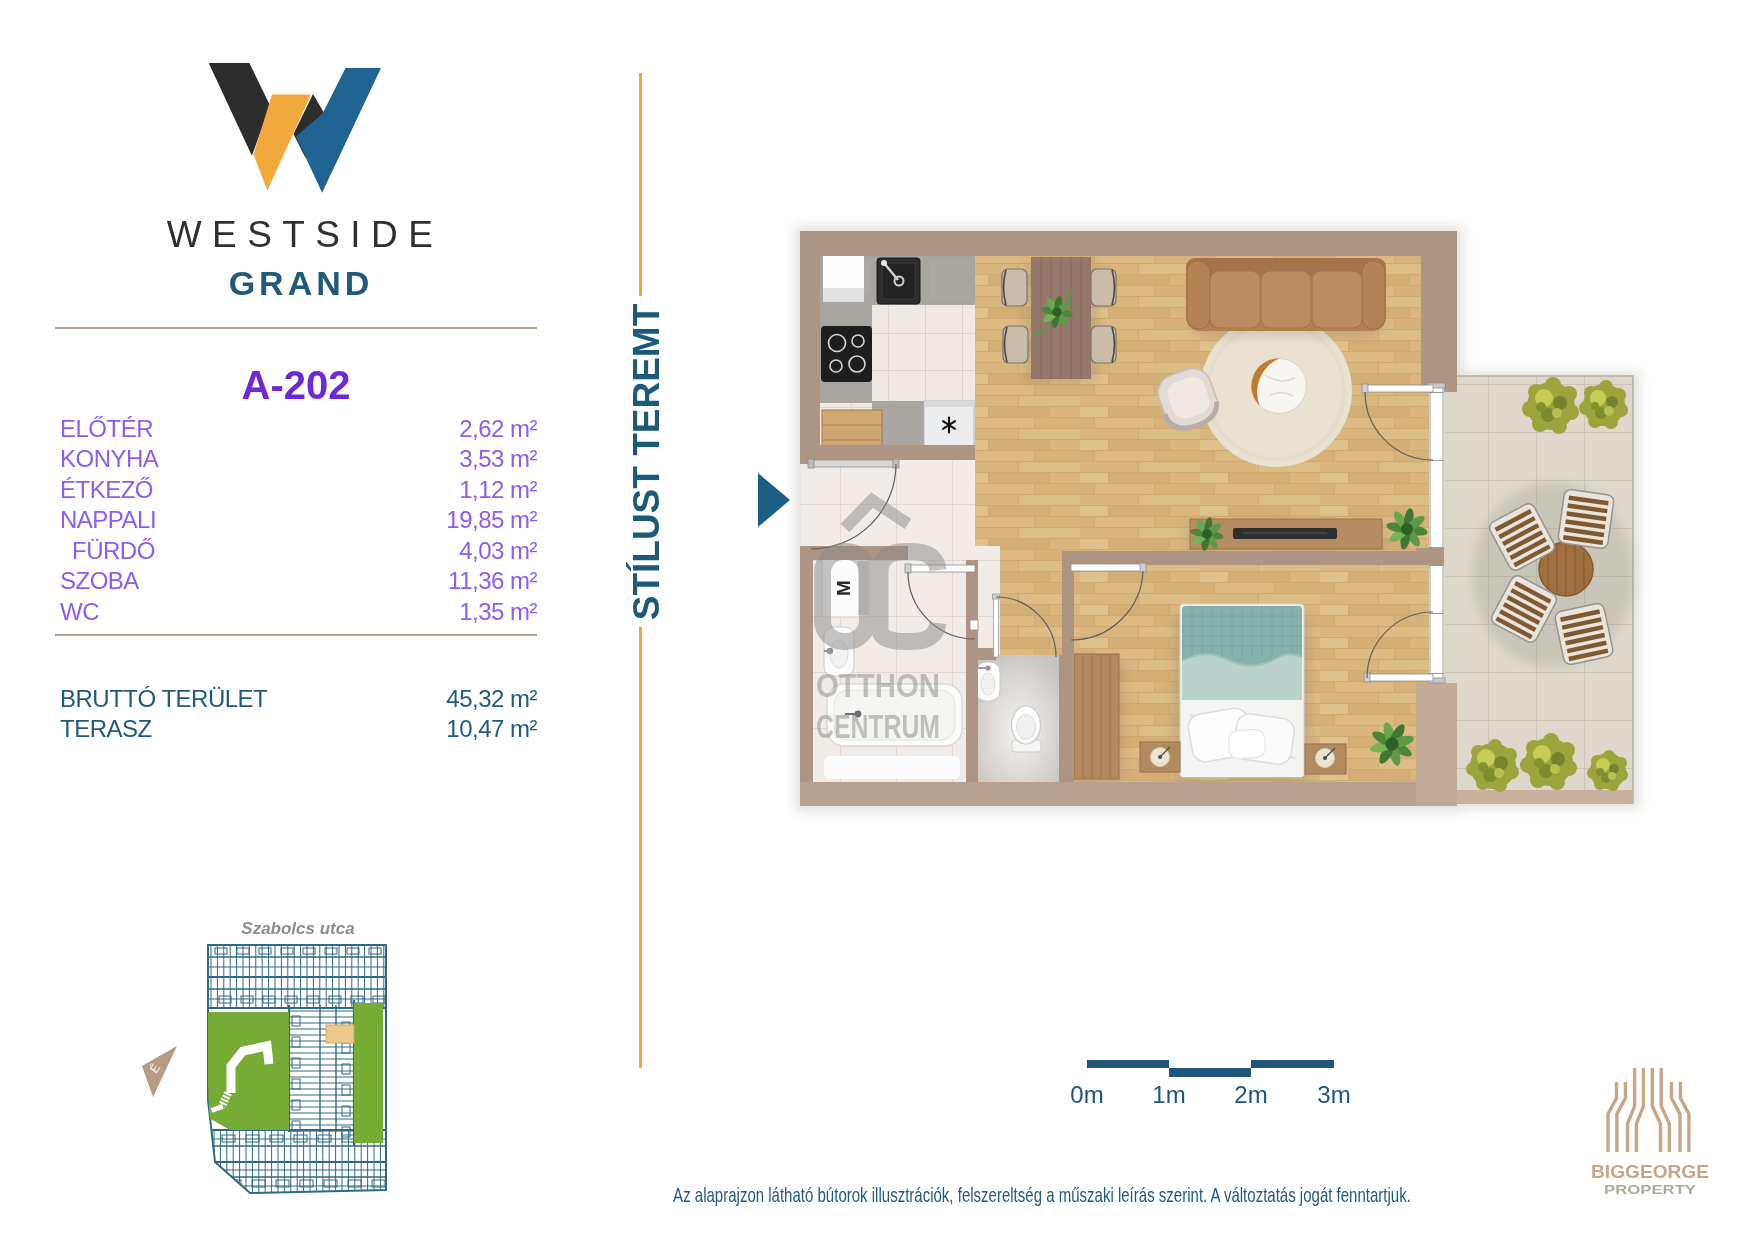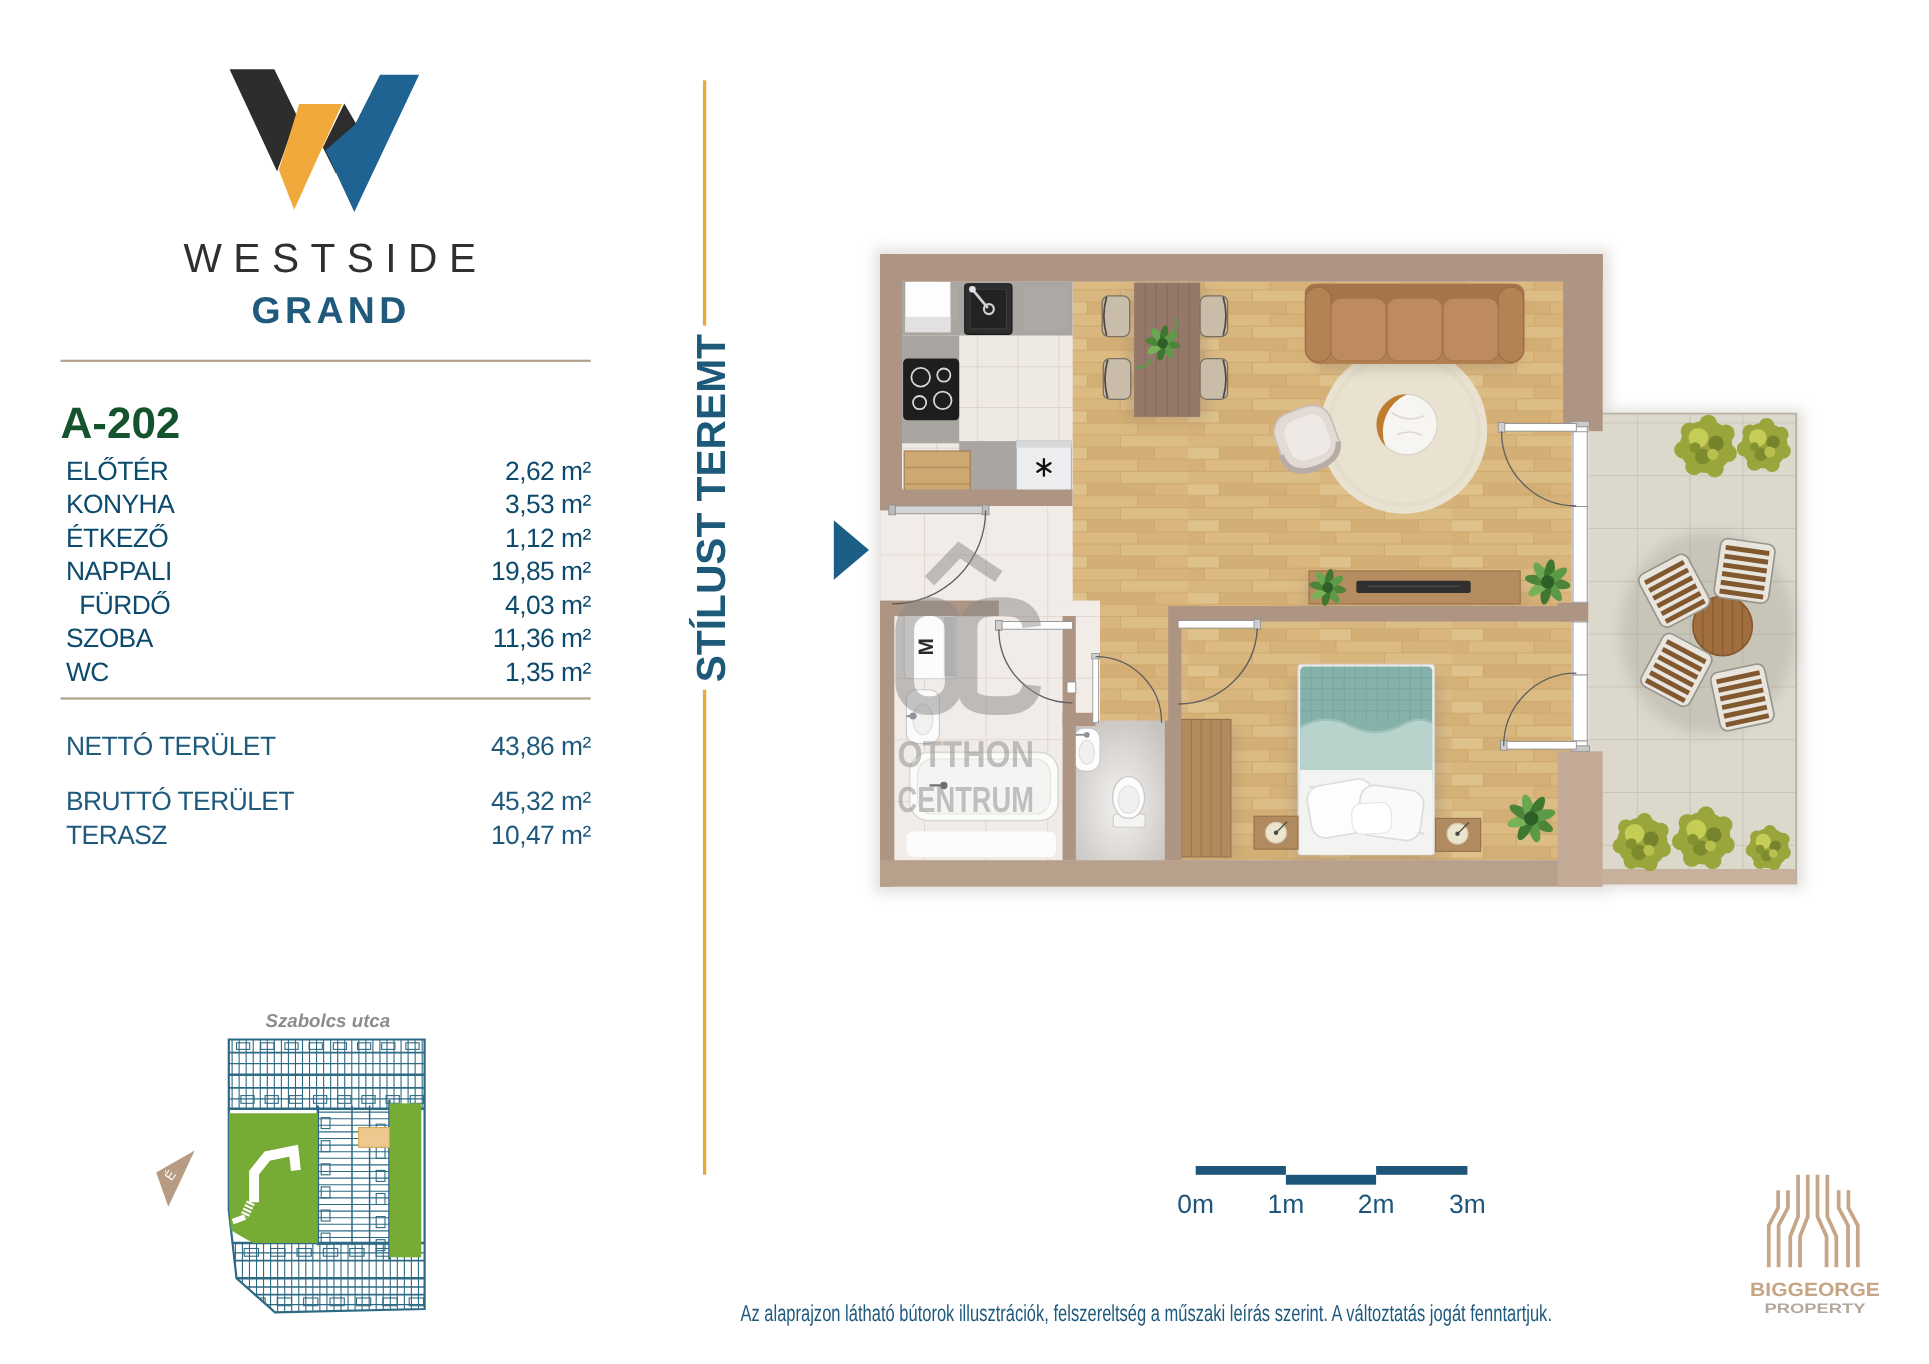--- a/index.html
+++ b/index.html
@@ -17,23 +17,23 @@
   <polygon points="272,94.5 311,94.5 267.4,190.6 253.5,154.5" fill="#f2a93b"></polygon>
   <polygon points="345.5,68 381,68 322.1,192.8 296,136.6 322.6,113.4" fill="#1e6391"></polygon>
 </svg>
 
 <div class="abs" style="left:59px;top:264px;width:484px;text-align:center;font-size:34px;color:#1f5a7d;font-weight:bold;letter-spacing:4px;">GRAND</div>
 
 <div class="abs" style="left:63px;top:214px;width:484px;text-align:center;font-size:37px;color:#2f2f2f;letter-spacing:10.4px;">WESTSIDE</div>
 
 <div class="abs" style="left:55px;top:327px;width:482px;height:2px;background:#b3a18c;"></div>
 
-<div class="abs" style="left:55px;top:363px;width:482px;font-size:40px;color:#14532d;font-weight:bold;">A-202</div>
-
-<div id="tbl1" class="abs" style="left:60px;top:413.5px;width:477px;font-size:24px;color:#0c4a6e;line-height:30.5px;letter-spacing:-0.5px;">
+<div class="abs" style="left:55px;top:363px;width:482px;text-align:center;font-size:40px;color:#6d28d9;font-weight:bold;">A-202</div>
+
+<div id="tbl1" class="abs" style="left:60px;top:413.5px;width:477px;font-size:24px;color:#8b5cf6;line-height:30.5px;letter-spacing:-0.5px;">
       <div style="display:flex;justify-content:space-between;">
         <span>ELŐTÉR</span>
         <span>2,62&nbsp;m²</span>
       </div>
       <div style="display:flex;justify-content:space-between;">
         <span>KONYHA</span>
         <span>3,53&nbsp;m²</span>
       </div>
       <div style="display:flex;justify-content:space-between;">
         <span>ÉTKEZŐ</span>
@@ -53,24 +53,20 @@
       </div>
       <div style="display:flex;justify-content:space-between;gap:34px;">
         <span>WC</span>
         <span>1,35&nbsp;m²</span>
       </div>
     </div>
 
 <div class="abs" style="left:55px;top:634px;width:482px;height:2px;background:#b3a18c;"></div>
 
 <div id="tbl2" class="abs" style="left:60px;top:663.5px;width:477px;font-size:24px;color:#1f5a7d;line-height:30.5px;letter-spacing:-0.5px;">
-      <div style="display:flex;justify-content:space-between;">
-        <span>NETTÓ TERÜLET</span>
-        <span>43,86&nbsp;m²</span>
-      </div>
       <div style="display:flex;justify-content:space-between;margin-top:20px;">
         <span>BRUTTÓ TERÜLET</span>
         <span>45,32&nbsp;m²</span>
       </div>
       <div style="display:flex;justify-content:space-between;gap:44px;">
         <span>TERASZ</span>
         <span>10,47&nbsp;m²</span>
       </div>
     </div>
 

